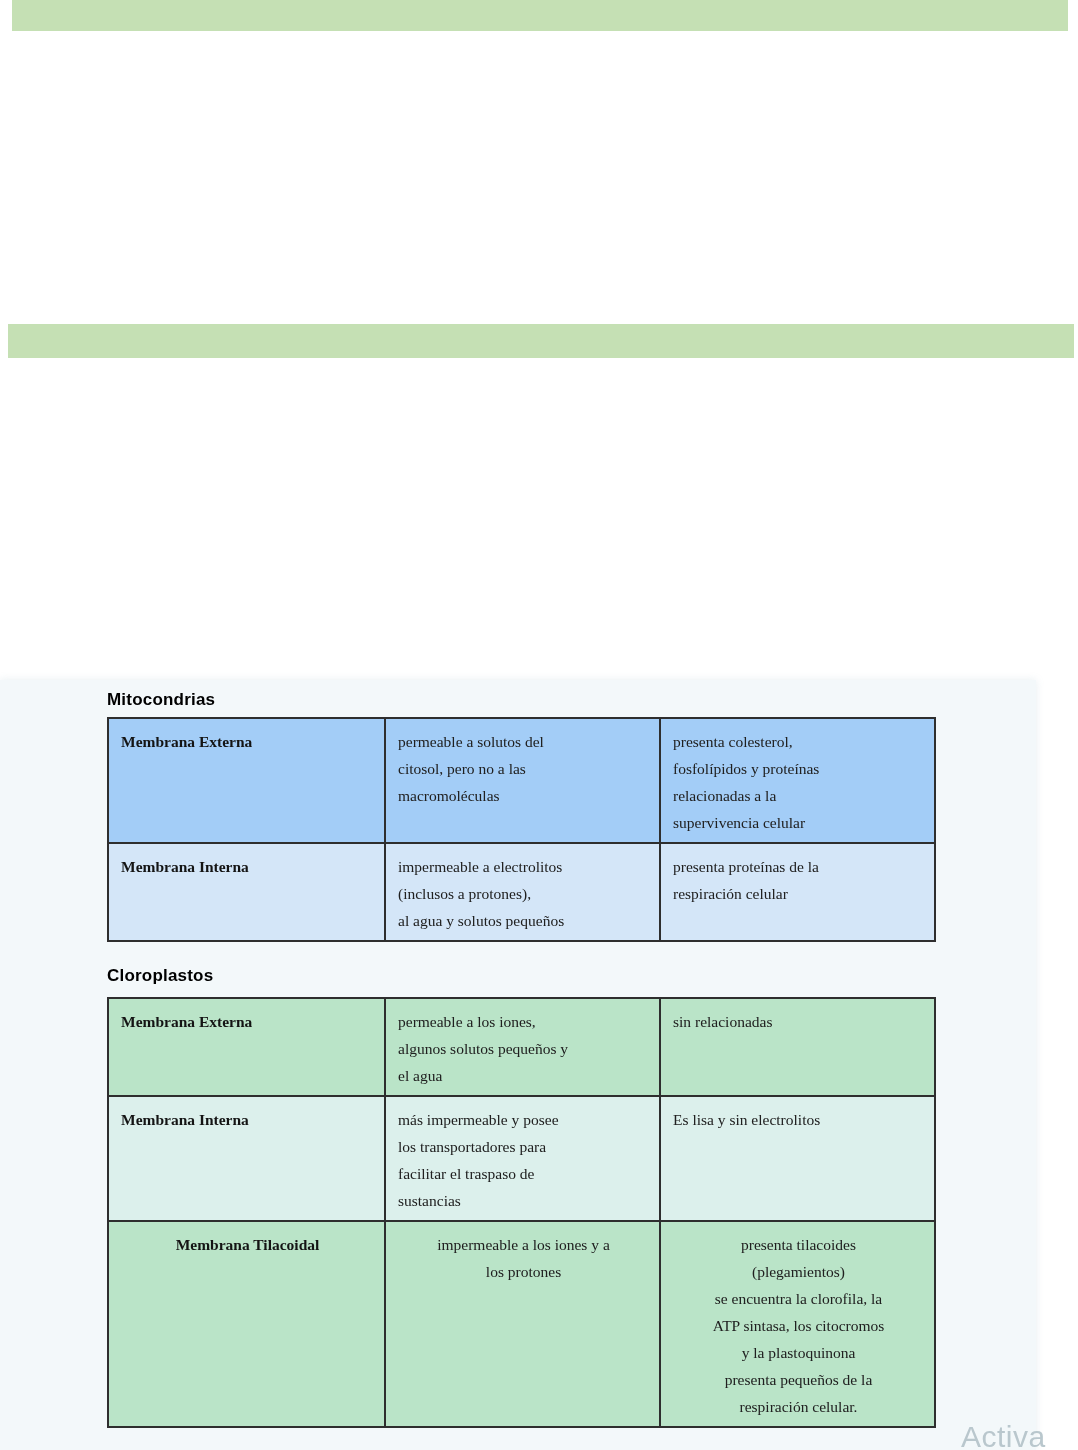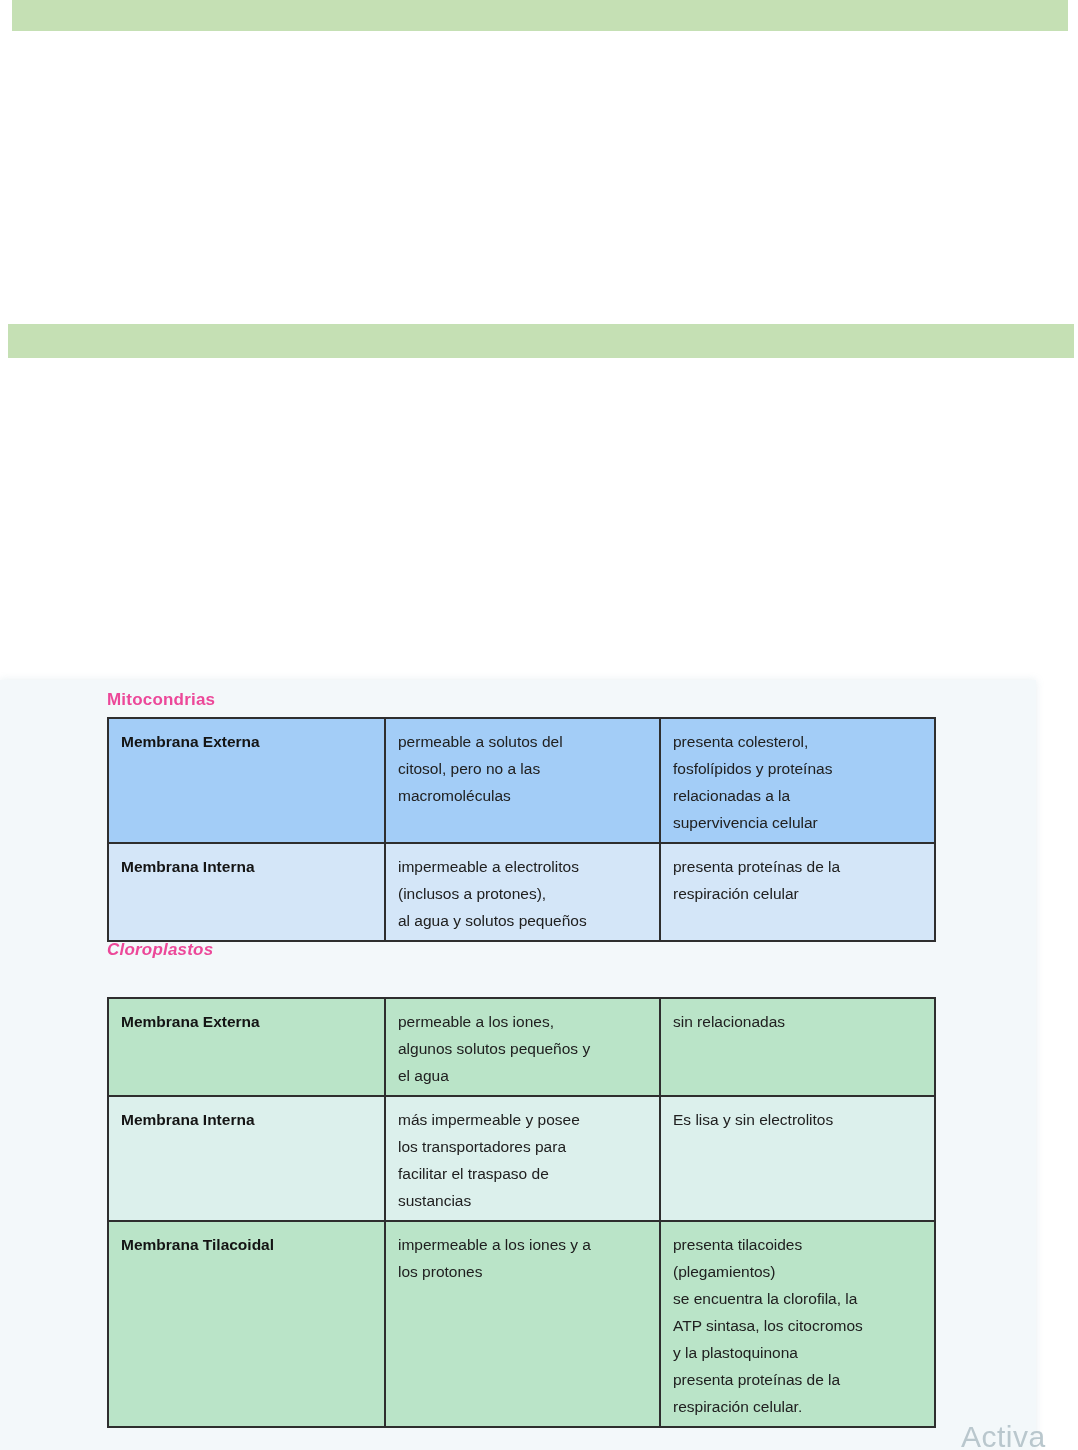--- a/index.html
+++ b/index.html
@@ -20,44 +20,45 @@
     top: 680px; left: 0;
     width: 1036px; height: 770px;
     box-shadow: 0 0 8px rgba(120,160,180,0.18);
   }
 
   .tbl-heading {
     position: absolute;
     left: 107px;
     font-size: 17px;
     font-weight: bold;
-    color: #ec4899;
+    color: #000000;
     letter-spacing: 0.2px;
   }
   .heading-mito  { top: 690px; }
-  .heading-cloro { top: 940px; font-style: italic; }
+  .heading-cloro { top: 966px; }
 
   table.data-table {
     position: absolute;
     left: 107px;
     width: 827px;
     border-collapse: collapse;
     table-layout: fixed;
   }
   .table-mito  { top: 717px; }
   .table-cloro { top: 997px; }
 
   table.data-table td {
     border: 2px solid #2e2e2e;
     vertical-align: top;
     padding: 9px 10px 6px 12px;
     font-size: 15.5px;
     line-height: 27px;
     white-space: pre-line;
     overflow: hidden;
+    font-family: Liberation Serif, serif;
   }
   td.c-label { font-weight: bold; color: #141414; }
   col.col1 { width: 277px; }
   col.col2 { width: 275px; }
   col.col3 { width: 275px; }
 
   
   .table-mito  tr.r0 td { height: 91px; }
   .table-mito  tr.r1 td { height: 71px; }
   .table-cloro tr.r0 td { height: 67px; }
@@ -131,28 +132,28 @@
     <td>sin relacionadas</td>
   </tr>
   <tr class="r1" style="background-color: rgb(220, 240, 236);">
     <td class="c-label">Membrana Interna</td>
     <td>más impermeable y posee
 los transportadores para
 facilitar el traspaso de
 sustancias</td>
     <td>Es lisa y sin electrolitos</td>
   </tr>
-  <tr class="r2" style="background-color: rgb(186, 228, 200);">
+  <tr class="r2" style="background-color: rgb(186, 228, 200); text-align: center;">
     <td class="c-label">Membrana Tilacoidal</td>
     <td>impermeable a los iones y a
 los protones</td>
     <td>presenta tilacoides
 (plegamientos)
 se encuentra la clorofila, la
 ATP sintasa, los citocromos
 y la plastoquinona
-presenta proteínas de la
+presenta pequeños de la
 respiración celular.</td>
   </tr>
 </tbody>
   </table>
 
 <div class="watermark" style="color: rgb(185, 199, 205);">Activa</div>
 
 </body></html>

